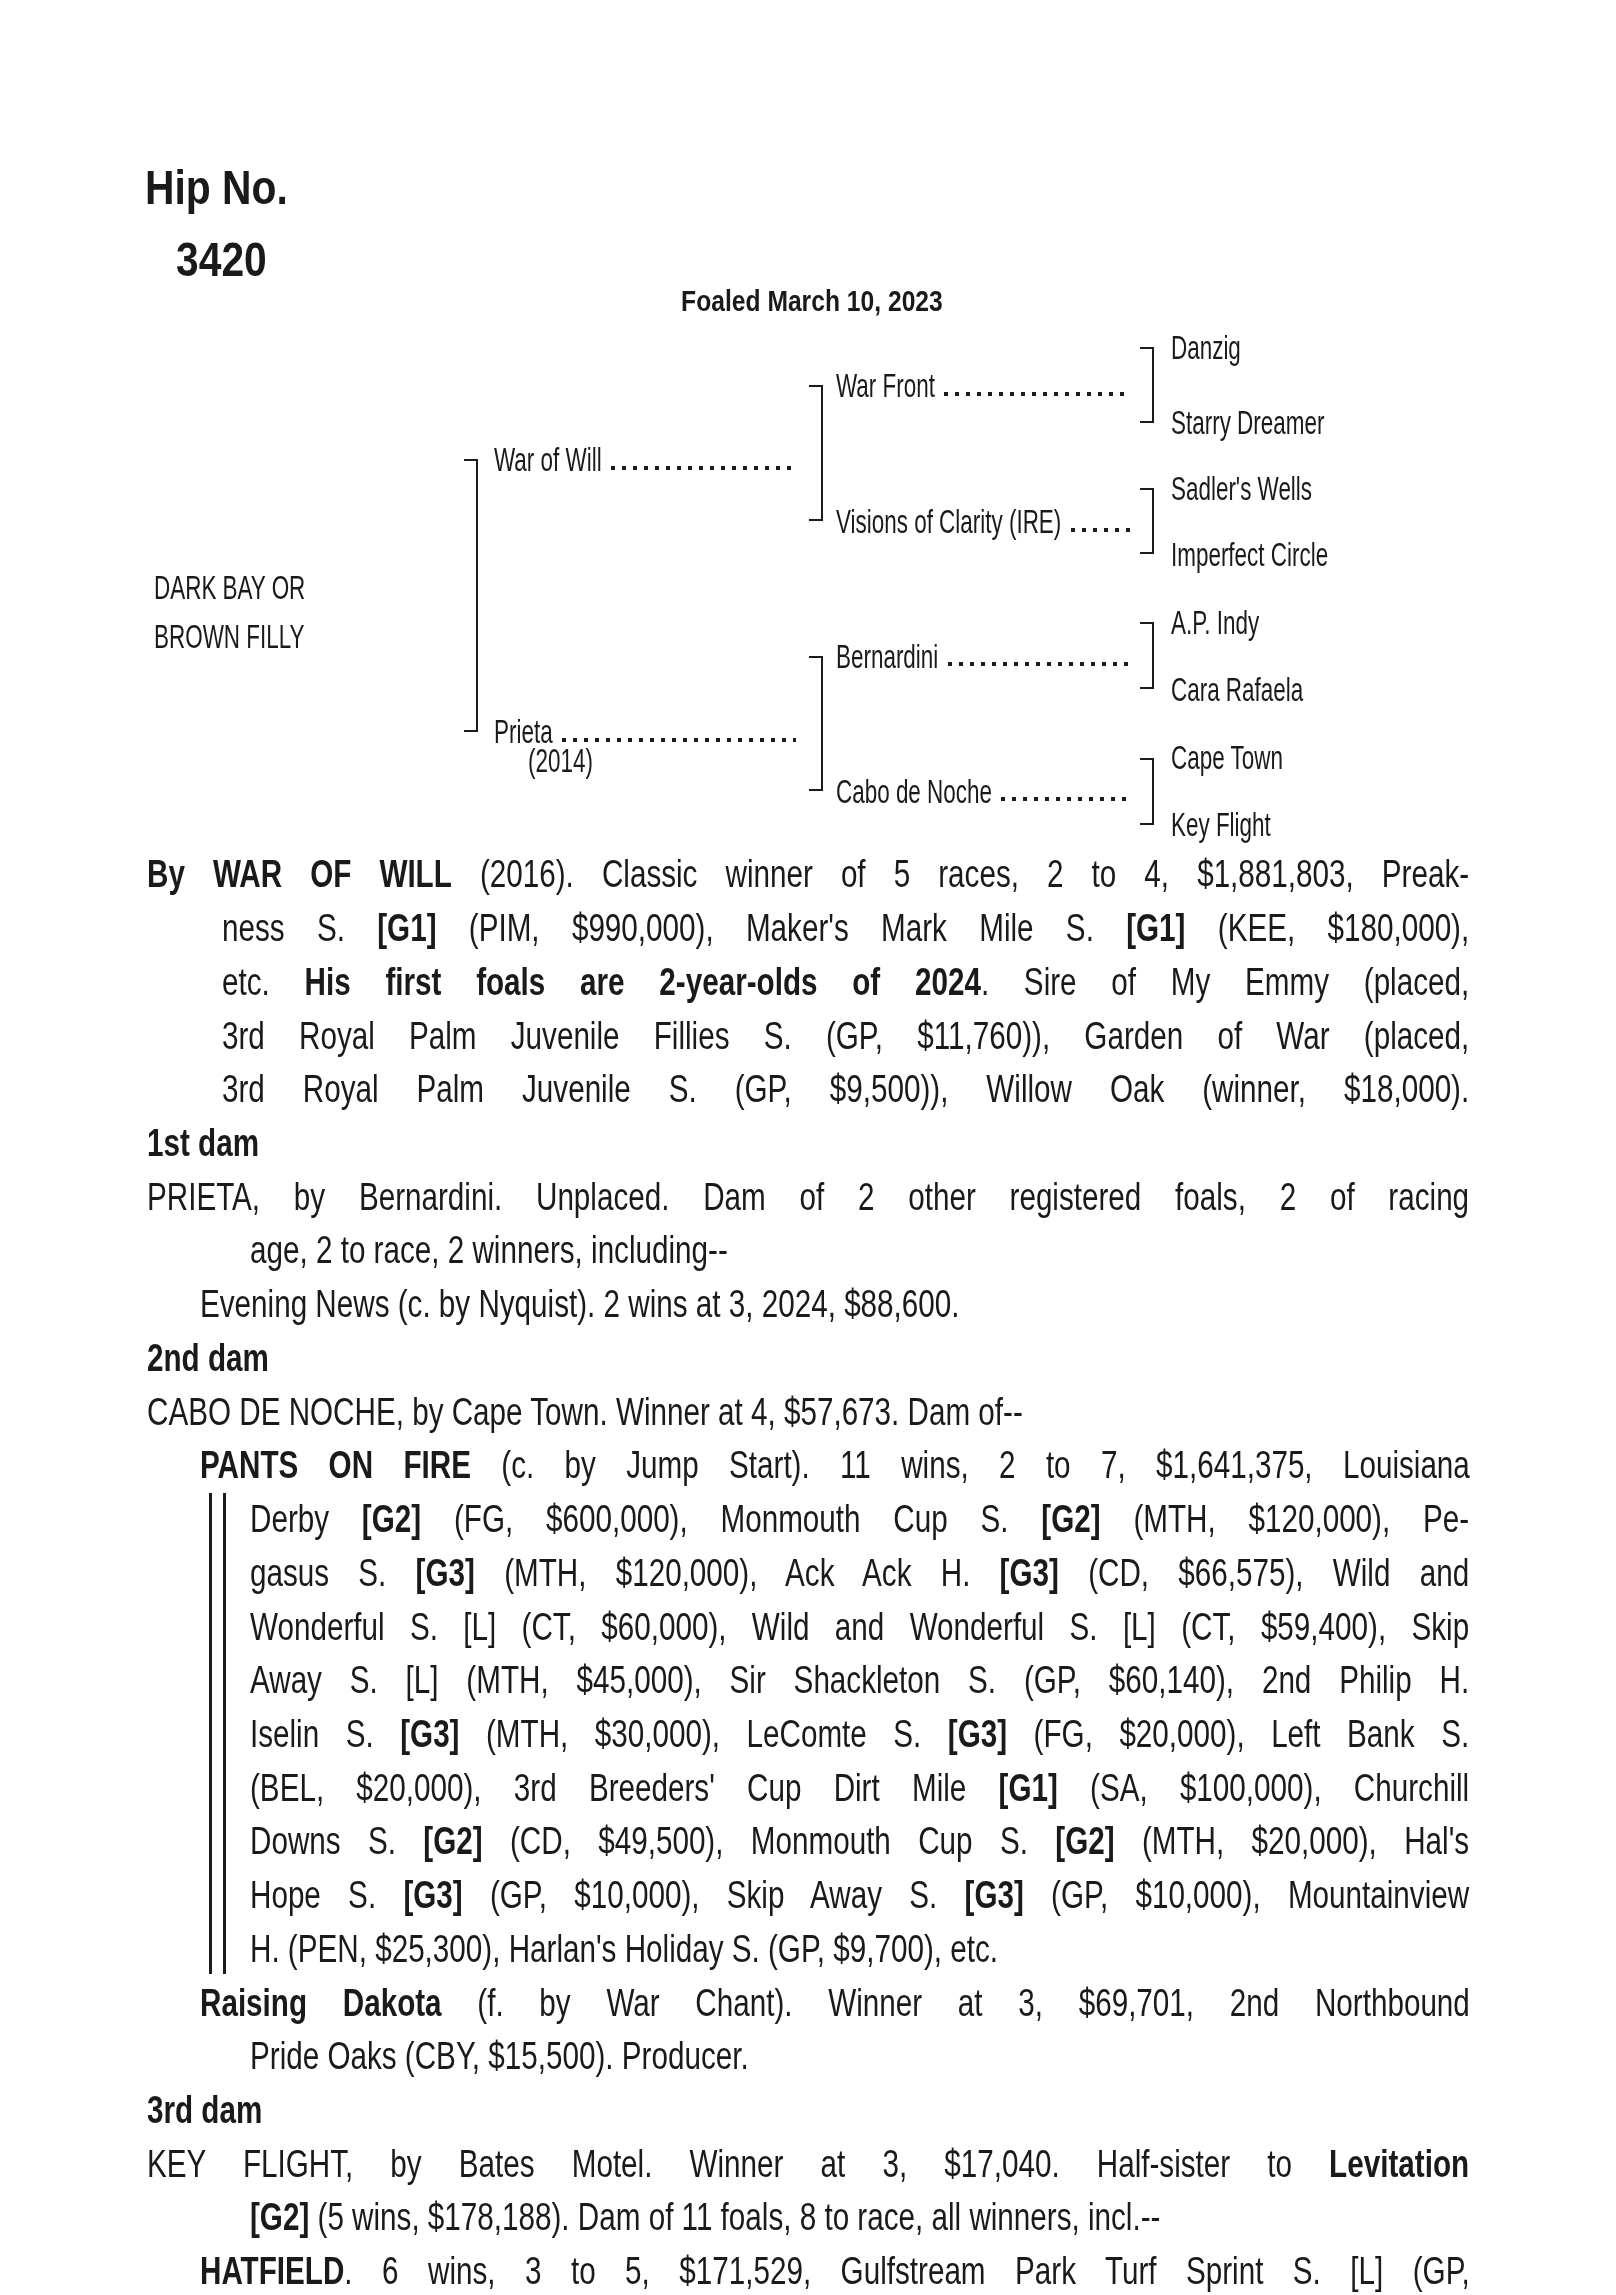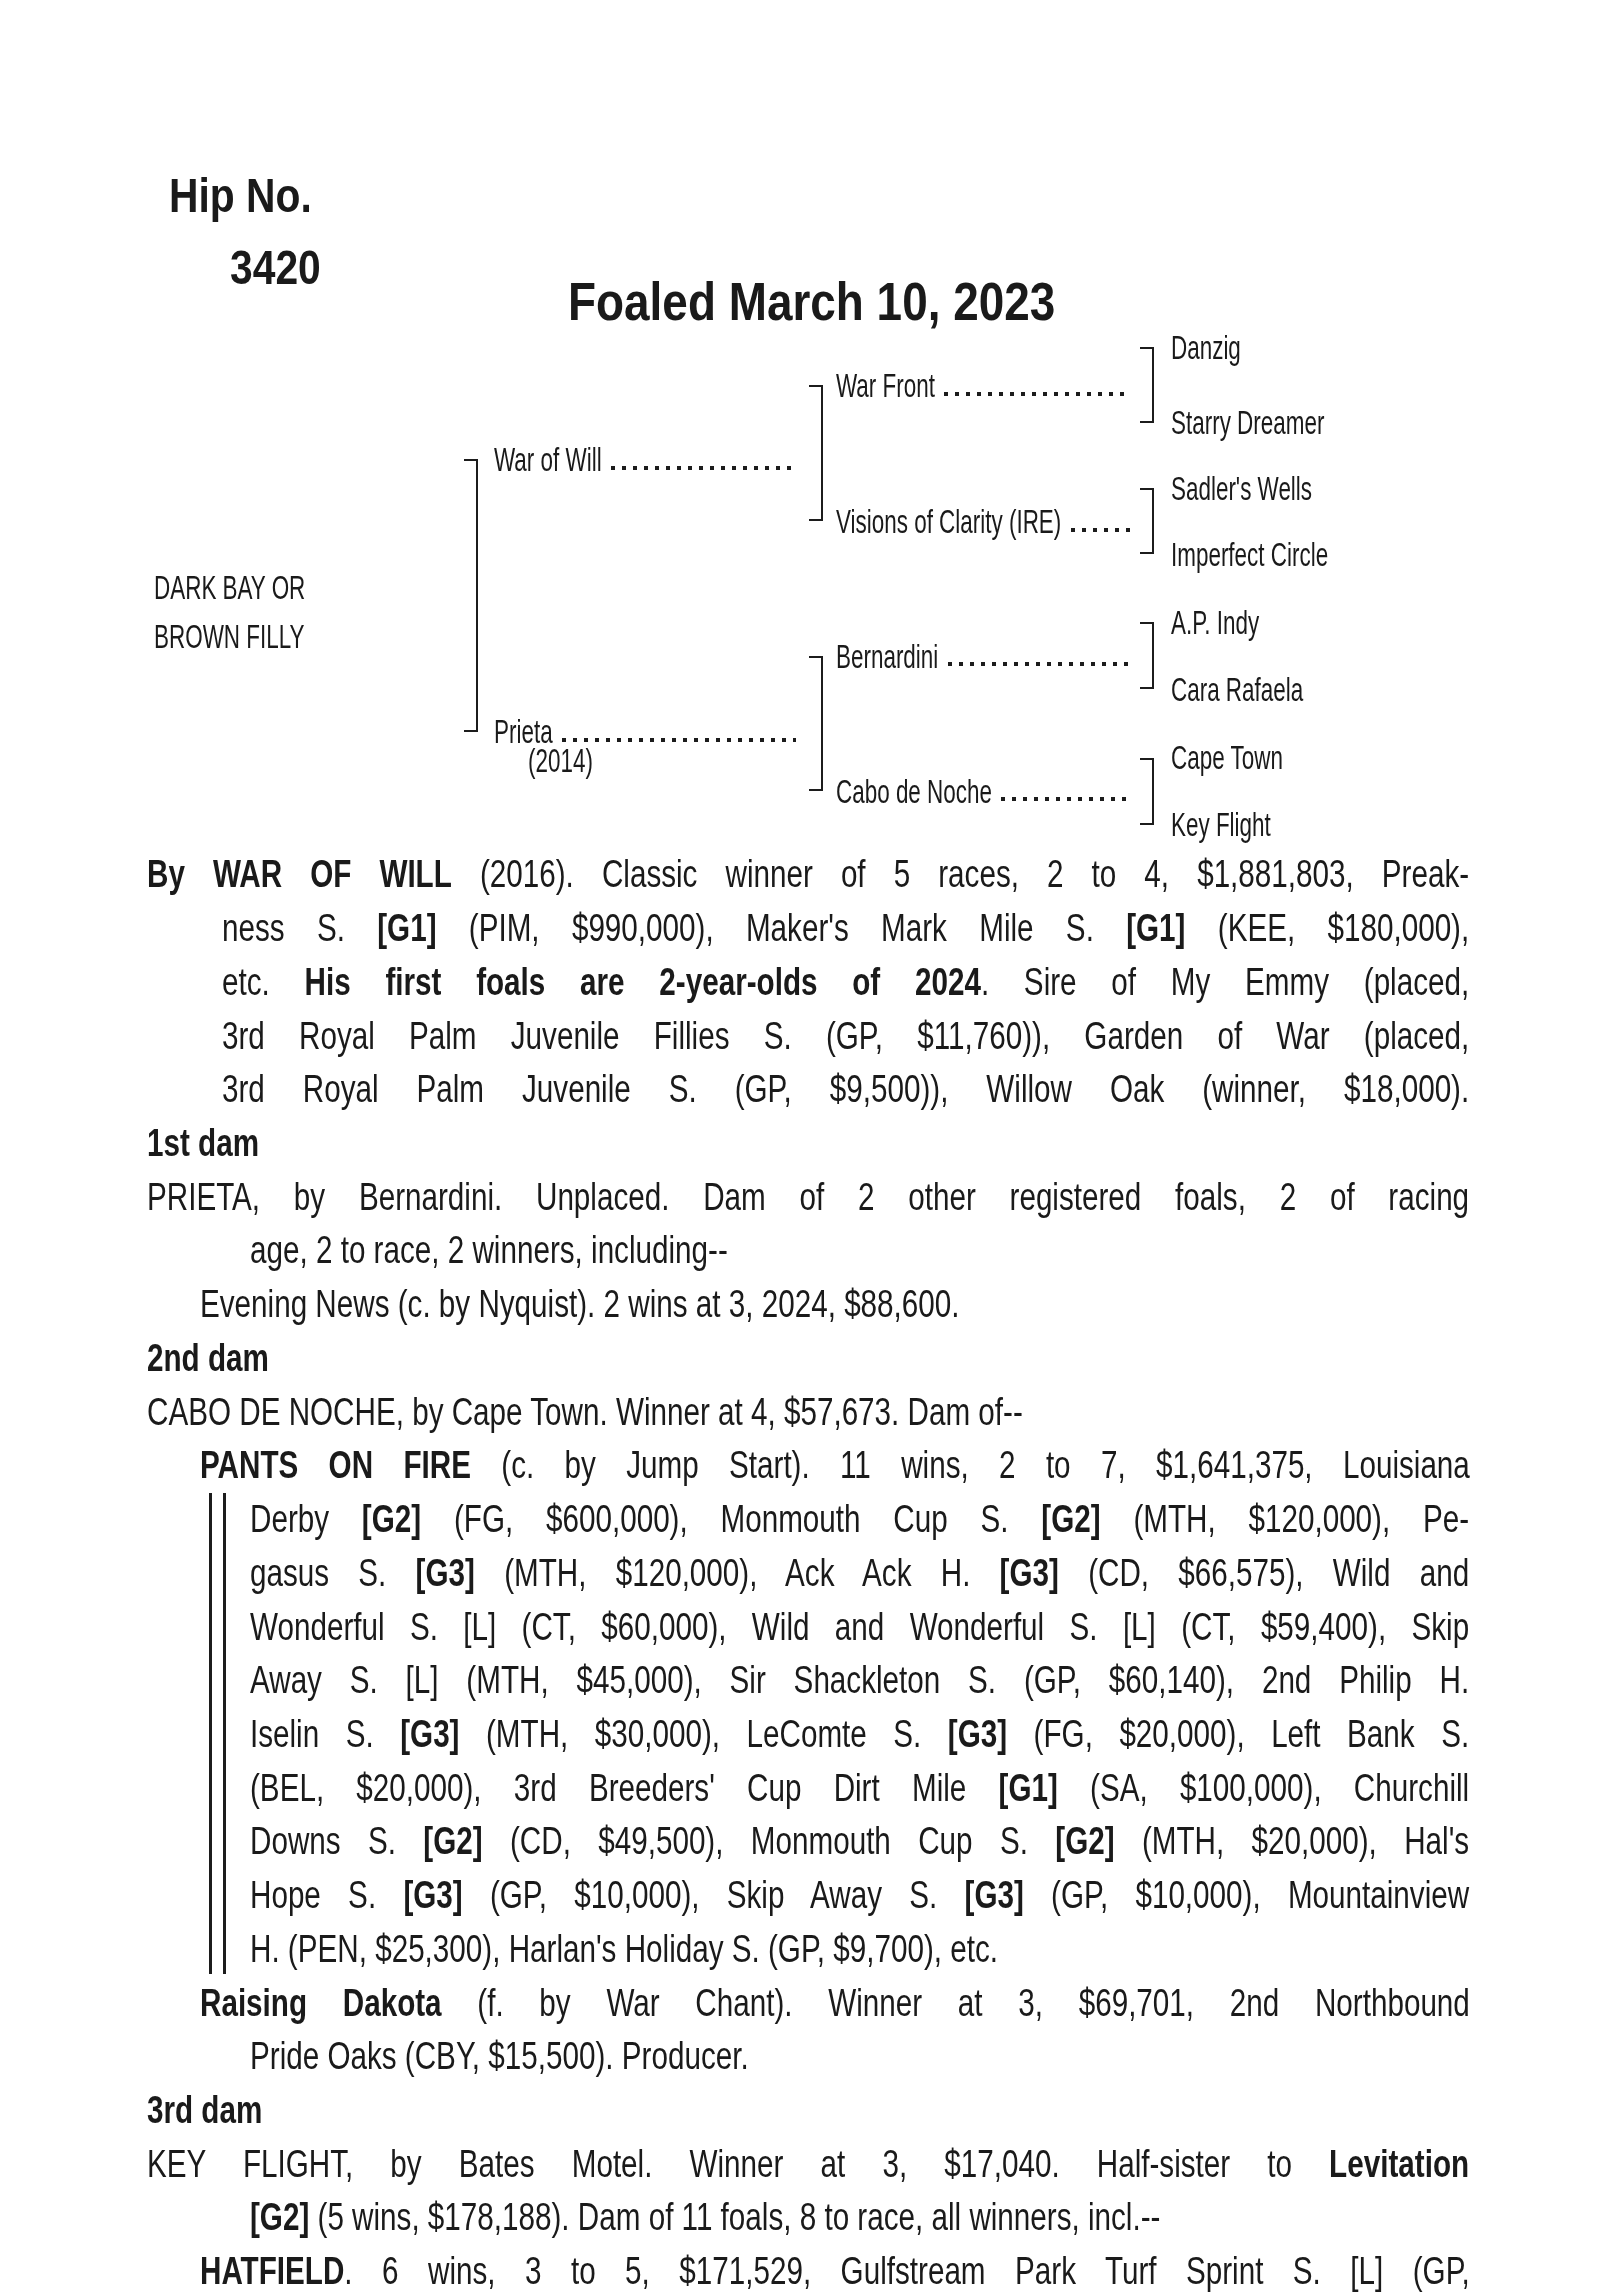--- a/index.html
+++ b/index.html
@@ -2,22 +2,22 @@
 <html style="font-size:7.3px"><head>
 <meta charset="utf-8">
 <style>
   html,body{margin:0;padding:0;background:#ffffff;}
   #page{position:relative;width:1616px;height:3227px;background:#ffffff;overflow:hidden;
         font-family:"Liberation Sans", sans-serif;color:#1a1a1a;}
   .ctr{position:absolute;left:0;right:0;text-align:center;font-weight:bold;}
   .hx{display:inline-block;transform:scaleX(0.85);transform-origin:50% 50%;}
   .consignor{top:91px;font-size:44px;line-height:53px;}
   .title{top:191px;font-size:57px;line-height:68px;}
-  .foaled{top:275px;font-size:54px;line-height:53px;margin-left:8px;}
-  .hip{position:absolute;left:145px;top:160px;font-weight:bold;font-size:48px;line-height:72px;text-align:right;margin-left:24px;}
+  .foaled{top:275px;font-size:29px;line-height:53px;margin-left:8px;}
+  .hip{position:absolute;left:145px;top:152px;font-weight:bold;font-size:48px;line-height:72px;text-align:center;}
   .hip .hx{transform-origin:0 50%;}
   .barn{position:absolute;right:116px;top:152px;font-weight:bold;font-size:48px;line-height:72px;text-align:center;}
   .bl{position:absolute;font-size:38px;line-height:54px;height:54px;white-space:nowrap;
       transform:scaleX(0.78);transform-origin:0 50%;}
   .bl.j{text-align:justify;text-align-last:justify;white-space:normal;}
   .b{font-weight:bold;}
   .pn{position:absolute;font-size:34px;line-height:44px;white-space:nowrap;
       transform:scaleX(0.66);transform-origin:0 50%;}
   .pbr{position:absolute;box-sizing:border-box;width:13.8px;border:0 solid #1c1c1c;
        border-right-width:2.8px;border-top-width:2.8px;border-bottom-width:2.8px;}

